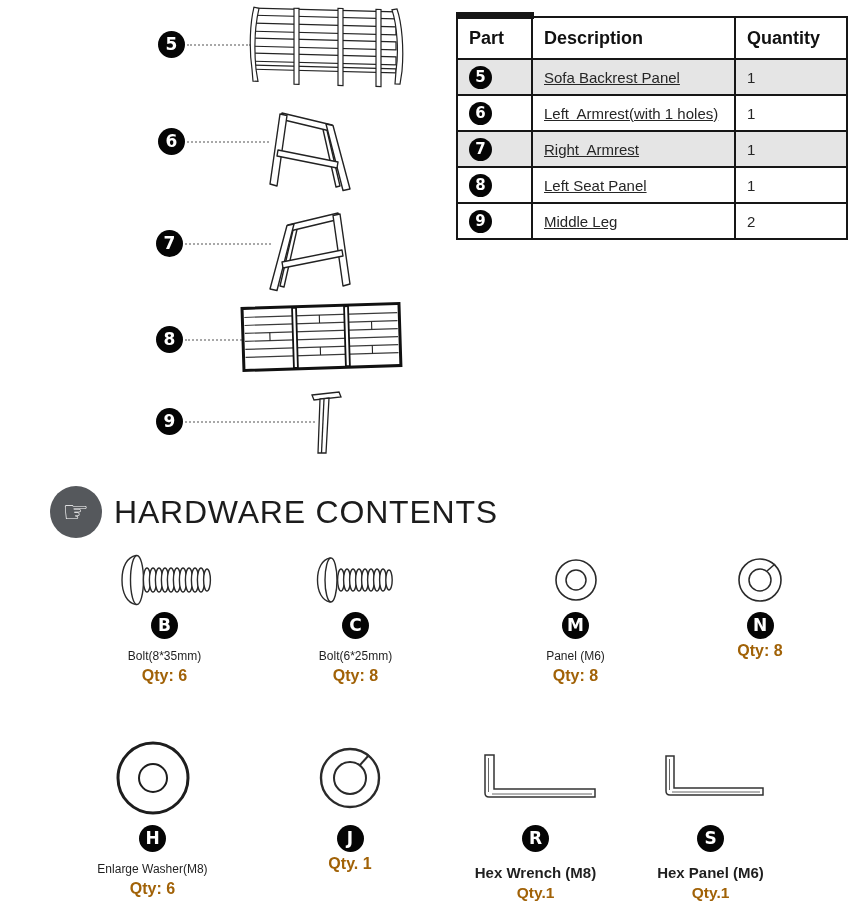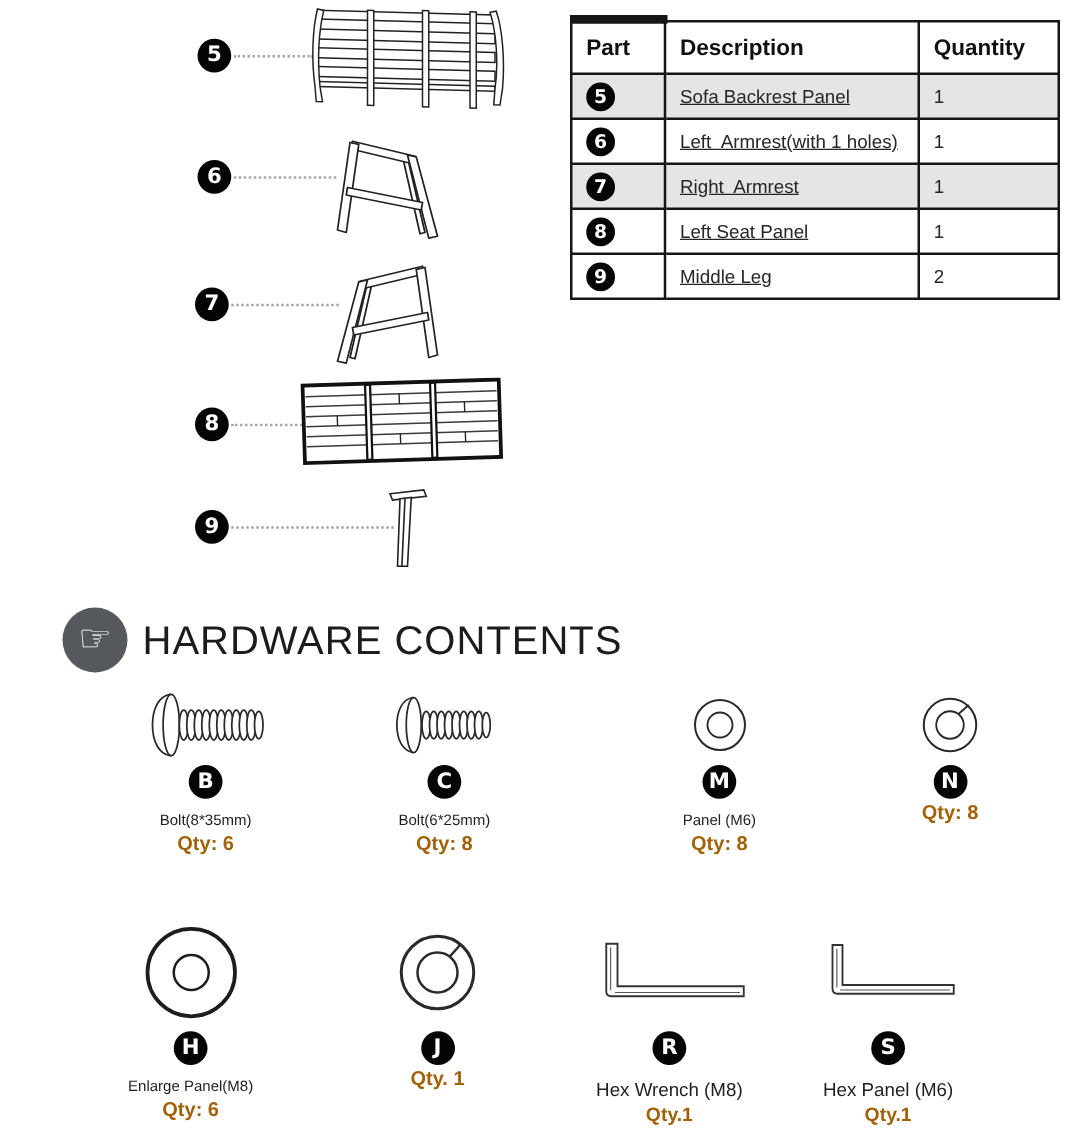--- a/index.html
+++ b/index.html
@@ -48,21 +48,21 @@
   .hw-icon-circle .glyph { color:#fff; font-size:30px; line-height:1; font-family:"DejaVu Sans", sans-serif; }
   .hw-title {
     position:absolute; left:114px; top:494px; font-size:32px; letter-spacing:0.8px; color:#1c1c1c;
   }
   .hw-cell { position:absolute; display:flex; flex-direction:column; align-items:center; text-align:center; }
   .hw-iconbox { display:flex; align-items:center; justify-content:center; width:100%; }
   .row1 .hw-iconbox { height:64px; }
   .row2 .hw-iconbox { height:94px; }
   .hw-name { font-size:12px; color:#1f1f1f; margin-top:9px; line-height:1.35; }
   .hw-qty  { font-size:16px; color:#a16207; margin-top:3px;font-weight:bold; }
-  .hw-name.bold-sm { font-size:15px; font-weight:normal; margin-top:11px; }
+  .hw-name.bold-sm { font-size:15px; font-weight:bold; margin-top:11px; }
   .hw-qty.sm { font-size:15.5px; margin-top:1px; }
   svg { display:block; }
 </style>
 </head>
 <body>
 
 <div class="page">
 
   <div class="badge" style="left:158px; top:31px;">5</div>
   <div class="badge" style="left:158px; top:128px;">6</div>
@@ -261,21 +261,21 @@
   </div>
 
   <div class="hw-cell row2" style="left:60px; top:731px; width:185px;">
     <div class="hw-iconbox">
       <svg width="78" height="78" viewBox="0 0 78 78">
         <circle cx="39" cy="39" r="35" fill="#fff" stroke="#1d1d1d" stroke-width="3"></circle>
         <circle cx="39" cy="39" r="14" fill="#fff" stroke="#1d1d1d" stroke-width="2"></circle>
       </svg>
     </div>
     <span class="letter-badge">H</span>
-    <div class="hw-name">Enlarge Panel(M8)</div>
+    <div class="hw-name">Enlarge Washer(M8)</div>
     <div class="hw-qty">Qty: 6</div>
   </div>
 
   <div class="hw-cell row2" style="left:255px; top:731px; width:190px;">
     <div class="hw-iconbox">
       <svg width="66" height="66" viewBox="0 0 66 66">
         <circle cx="33" cy="33" r="29" fill="#fff" stroke="#2a2a2a" stroke-width="2.4"></circle>
         <circle cx="33" cy="33" r="16" fill="#fff" stroke="#2a2a2a" stroke-width="2"></circle>
         <line x1="43" y1="20" x2="52" y2="10" stroke="#2a2a2a" stroke-width="2"></line>
       </svg>

